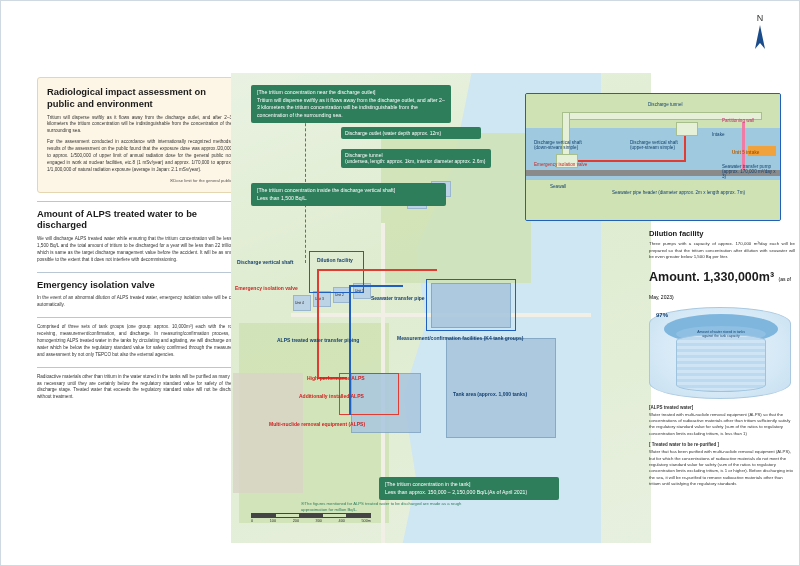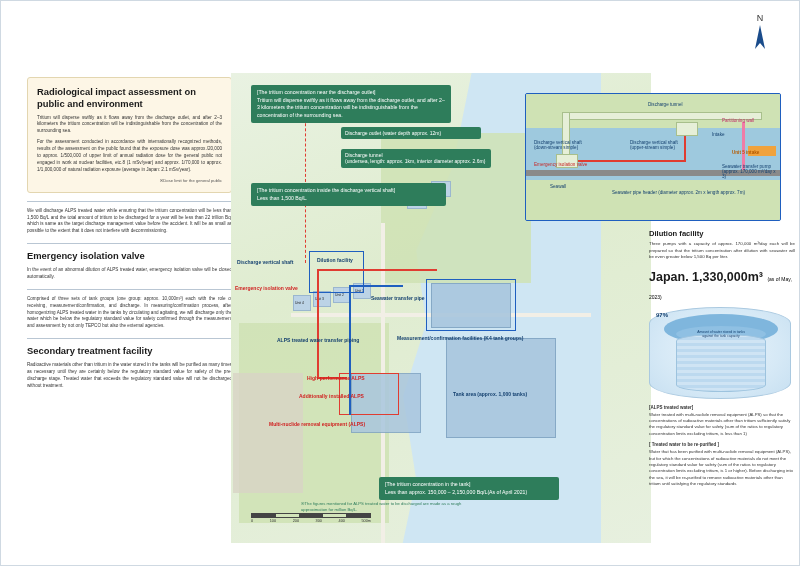--- a/index.html
+++ b/index.html
@@ -24,21 +24,21 @@
     display: flex; align-items: center; justify-content: center;
   }
   .title-bar span {
     color: #ffffff; font-size: 14.5px; font-weight: bold; letter-spacing: 0.1px;
     text-align: center;
   }
   
   .compass { position: absolute; right: 22px; top: 12px; width: 34px; height: 44px; text-align:center; }
   .compass .n { font-size: 9px; color: #333; }
   
-  .left-col { position: absolute; left: 26px; top: 76px; width: 205px; }
+  .left-col { position: absolute; left: 36px; top: 76px; width: 205px; }
   .panel { margin-bottom: 8px; }
   .panel.boxed {
     background: #fdf6e6; border: 1px solid #e3d6b0; border-radius: 3px;
     padding: 8px 9px 9px 9px;
   }
   .panel h3 {
     margin: 0 0 5px 0; font-size: 9.4px; font-weight: bold; color: #1b1b1b;
     line-height: 1.25;
   }
   .panel p {
@@ -151,37 +151,37 @@
 
     <div class="panel boxed">
       <h3>Radiological impact assessment on public and environment</h3>
       <p>Tritium will disperse swiftly as it flows away from the discharge outlet, and after 2–3 kilometers the tritium concentration will be indistinguishable from the concentration of the surrounding sea.</p>
       <p>For the assessment conducted in accordance with internationally recognized methods, results of the assessment on the public found that the exposure dose was approx./20,000 to approx. 1/500,000 of upper limit of annual radiation dose for the general public not engaged in work at nuclear facilities, etc.8 (1 mSv/year) and approx. 1/70,000 to approx. 1/1,000,000 of natural radiation exposure (average in Japan: 2.1 mSv/year).</p>
       <div class="note">※Dose limit for the general public</div>
     </div>
 
     <hr class="rule">
     <div class="panel">
+      <h3>Amount of ALPS treated water to be discharged</h3>
       <p>We will discharge ALPS treated water while ensuring that the tritium concentration will be less than 1,500 Bq/L and the total amount of tritium to be discharged for a year will be less than 22 trillion Bq, which is same as the target discharge management value before the accident. It will be as small as possible to the extent that it does not interfere with decommissioning.</p>
     </div>
 
     <hr class="rule">
     <div class="panel">
       <h3>Emergency isolation valve</h3>
       <p>In the event of an abnormal dilution of ALPS treated water, emergency isolation valve will be closed automatically.</p>
     </div>
 
     <hr class="rule">
     <div class="panel">
       <p>Comprised of three sets of tank groups (one group: approx. 10,000m³) each with the role of receiving, measurement/confirmation, and discharge. In measuring/confirmation process, after homogenizing ALPS treated water in the tanks by circulating and agitating, we will discharge only the water which be below the regulatory standard value for safety confirmed through the measurement and assessment by not only TEPCO but also the external agencies.</p>
     </div>
 
     <hr class="rule">
     <div class="panel">
-      <h3>Secondary treatment facility</h3>
       <p>Radioactive materials other than tritium in the water stored in the tanks will be purified as many times as necessary until they are certainly below the regulatory standard value for safety of the pre-discharge stage. Treated water that exceeds the regulatory standard value will not be discharged without treatment.</p>
     </div>
   </div>
 
   <div class="map">
     <div class="land"></div>
     <div class="coast"></div>
 
     <div class="green-area" style="left:8px;top:250px;width:150px;height:200px;"></div>
     <div class="gray-area" style="left:2px;top:300px;width:70px;height:120px;opacity:.8;"></div>
@@ -293,21 +293,21 @@
 (approx. 170,000 m³/day x 3)</div>
     <div class="lbl" style="left:24px;top:90px;">Seawall</div>
     <div class="lbl" style="left:86px;top:96px;">Seawater pipe header (diameter approx. 2m x length approx. 7m)</div>
   </div>
 
   <div class="right-col">
     <h4>Dilution facility</h4>
     <p>Three pumps with a capacity of approx. 170,000 m³/day each will be prepared so that the tritium concentration after dilution with seawater will be even greater below 1,500 Bq per liter.</p>
 
     <div style="margin-top:6px;">
-      <span class="bigfig">Japan. 1,330,000m³</span>
+      <span class="bigfig">Amount. 1,330,000m³</span>
       <small style="font-size:5px;">(as of May, 2023)</small>
     </div>
 
     <div class="tankart">
       <div class="cap"></div>
       <div class="pct">97%</div>
       <div class="ccap"></div>
       <div class="cyl"></div>
       <div class="capt" style="white-space:pre-line;">Amount of water stored in tanks
 against the tank capacity</div>

